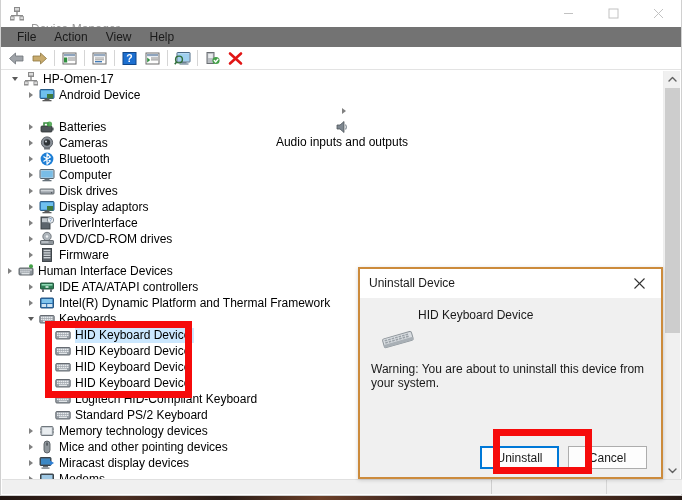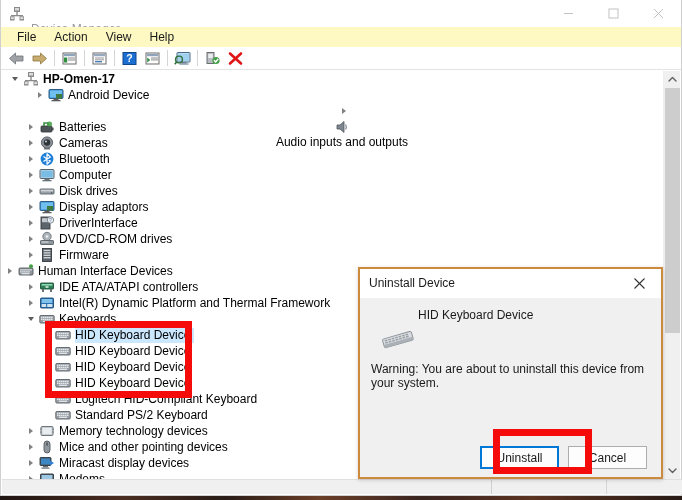--- a/index.html
+++ b/index.html
@@ -50,21 +50,21 @@
     width: 45px; height: 27px;
     display: flex; align-items: center; justify-content: center;
     color: #c2c2c2;
   }
   .cap-btn svg { display: block; }
 
   
   .menubar {
     position: relative;
     height: 20px;
-    background: #fef9c3;
+    background: #737373;
     display: flex;
     align-items: center;
     padding-left: 7px;
   }
   .menu-item {
     font-size: 12px;
     color: #1a1a1a;
     padding: 0 9px;
     line-height: 19px;
   }
@@ -373,40 +373,40 @@
       <div class="tb-btn">
         <svg width="17" height="15" viewBox="0 0 17 15">
           <line x1="3" y1="2.5" x2="14" y2="12.5" stroke="#e11515" stroke-width="2.6" stroke-linecap="round"></line>
           <line x1="14" y1="2.5" x2="3" y2="12.5" stroke="#e11515" stroke-width="2.6" stroke-linecap="round"></line>
         </svg>
       </div>
     </div>
 
     <div class="treepane">
 
-      <div class="row" style="padding-left:5px;font-weight:bold;">
+      <div class="row" style="padding-left:5px;">
         <span class="twisty">
             <span class="chev-open"></span>
           </span>
         <span class="ico">
           <svg width="16" height="16" viewBox="0 0 16 16">
             <rect x="5" y="1" width="6" height="5" fill="#8a8a8a"></rect>
             <rect x="6" y="2" width="4" height="2.5" fill="#dadada"></rect>
             <rect x="7.3" y="6" width="1.4" height="3" fill="#8a8a8a"></rect>
             <rect x="2" y="9" width="12" height="1.3" fill="#8a8a8a"></rect>
             <rect x="1" y="10.3" width="4.5" height="4.2" fill="#8a8a8a"></rect>
             <rect x="1.8" y="11.1" width="3" height="2" fill="#dcdcdc"></rect>
             <rect x="10.5" y="10.3" width="4.5" height="4.2" fill="#8a8a8a"></rect>
             <rect x="11.3" y="11.1" width="3" height="2" fill="#dcdcdc"></rect>
           </svg>
         </span>
         <span class="lbl">HP-Omen-17</span>
       </div>
 
-      <div class="row" style="padding-left:30px;">
+      <div class="row" style="padding-left:21px;">
         <span class="twisty">
             <span class="chev"></span>
           </span>
         <span class="ico">
           <svg width="16" height="16" viewBox="0 0 16 16">
               <rect x="1" y="2.5" width="14" height="9" rx="1" fill="#3f8fd0" stroke="#2a5c86" stroke-width="1"></rect>
               <rect x="2" y="3.5" width="12" height="7" fill="#6fc0ee"></rect>
               <rect x="8" y="7" width="6" height="4.5" fill="#3f7b3f"></rect>
               <rect x="5.5" y="11.5" width="5" height="1.6" fill="#5c5c5c"></rect>
               <rect x="3.5" y="13" width="9" height="1.3" fill="#5c5c5c"></rect>

